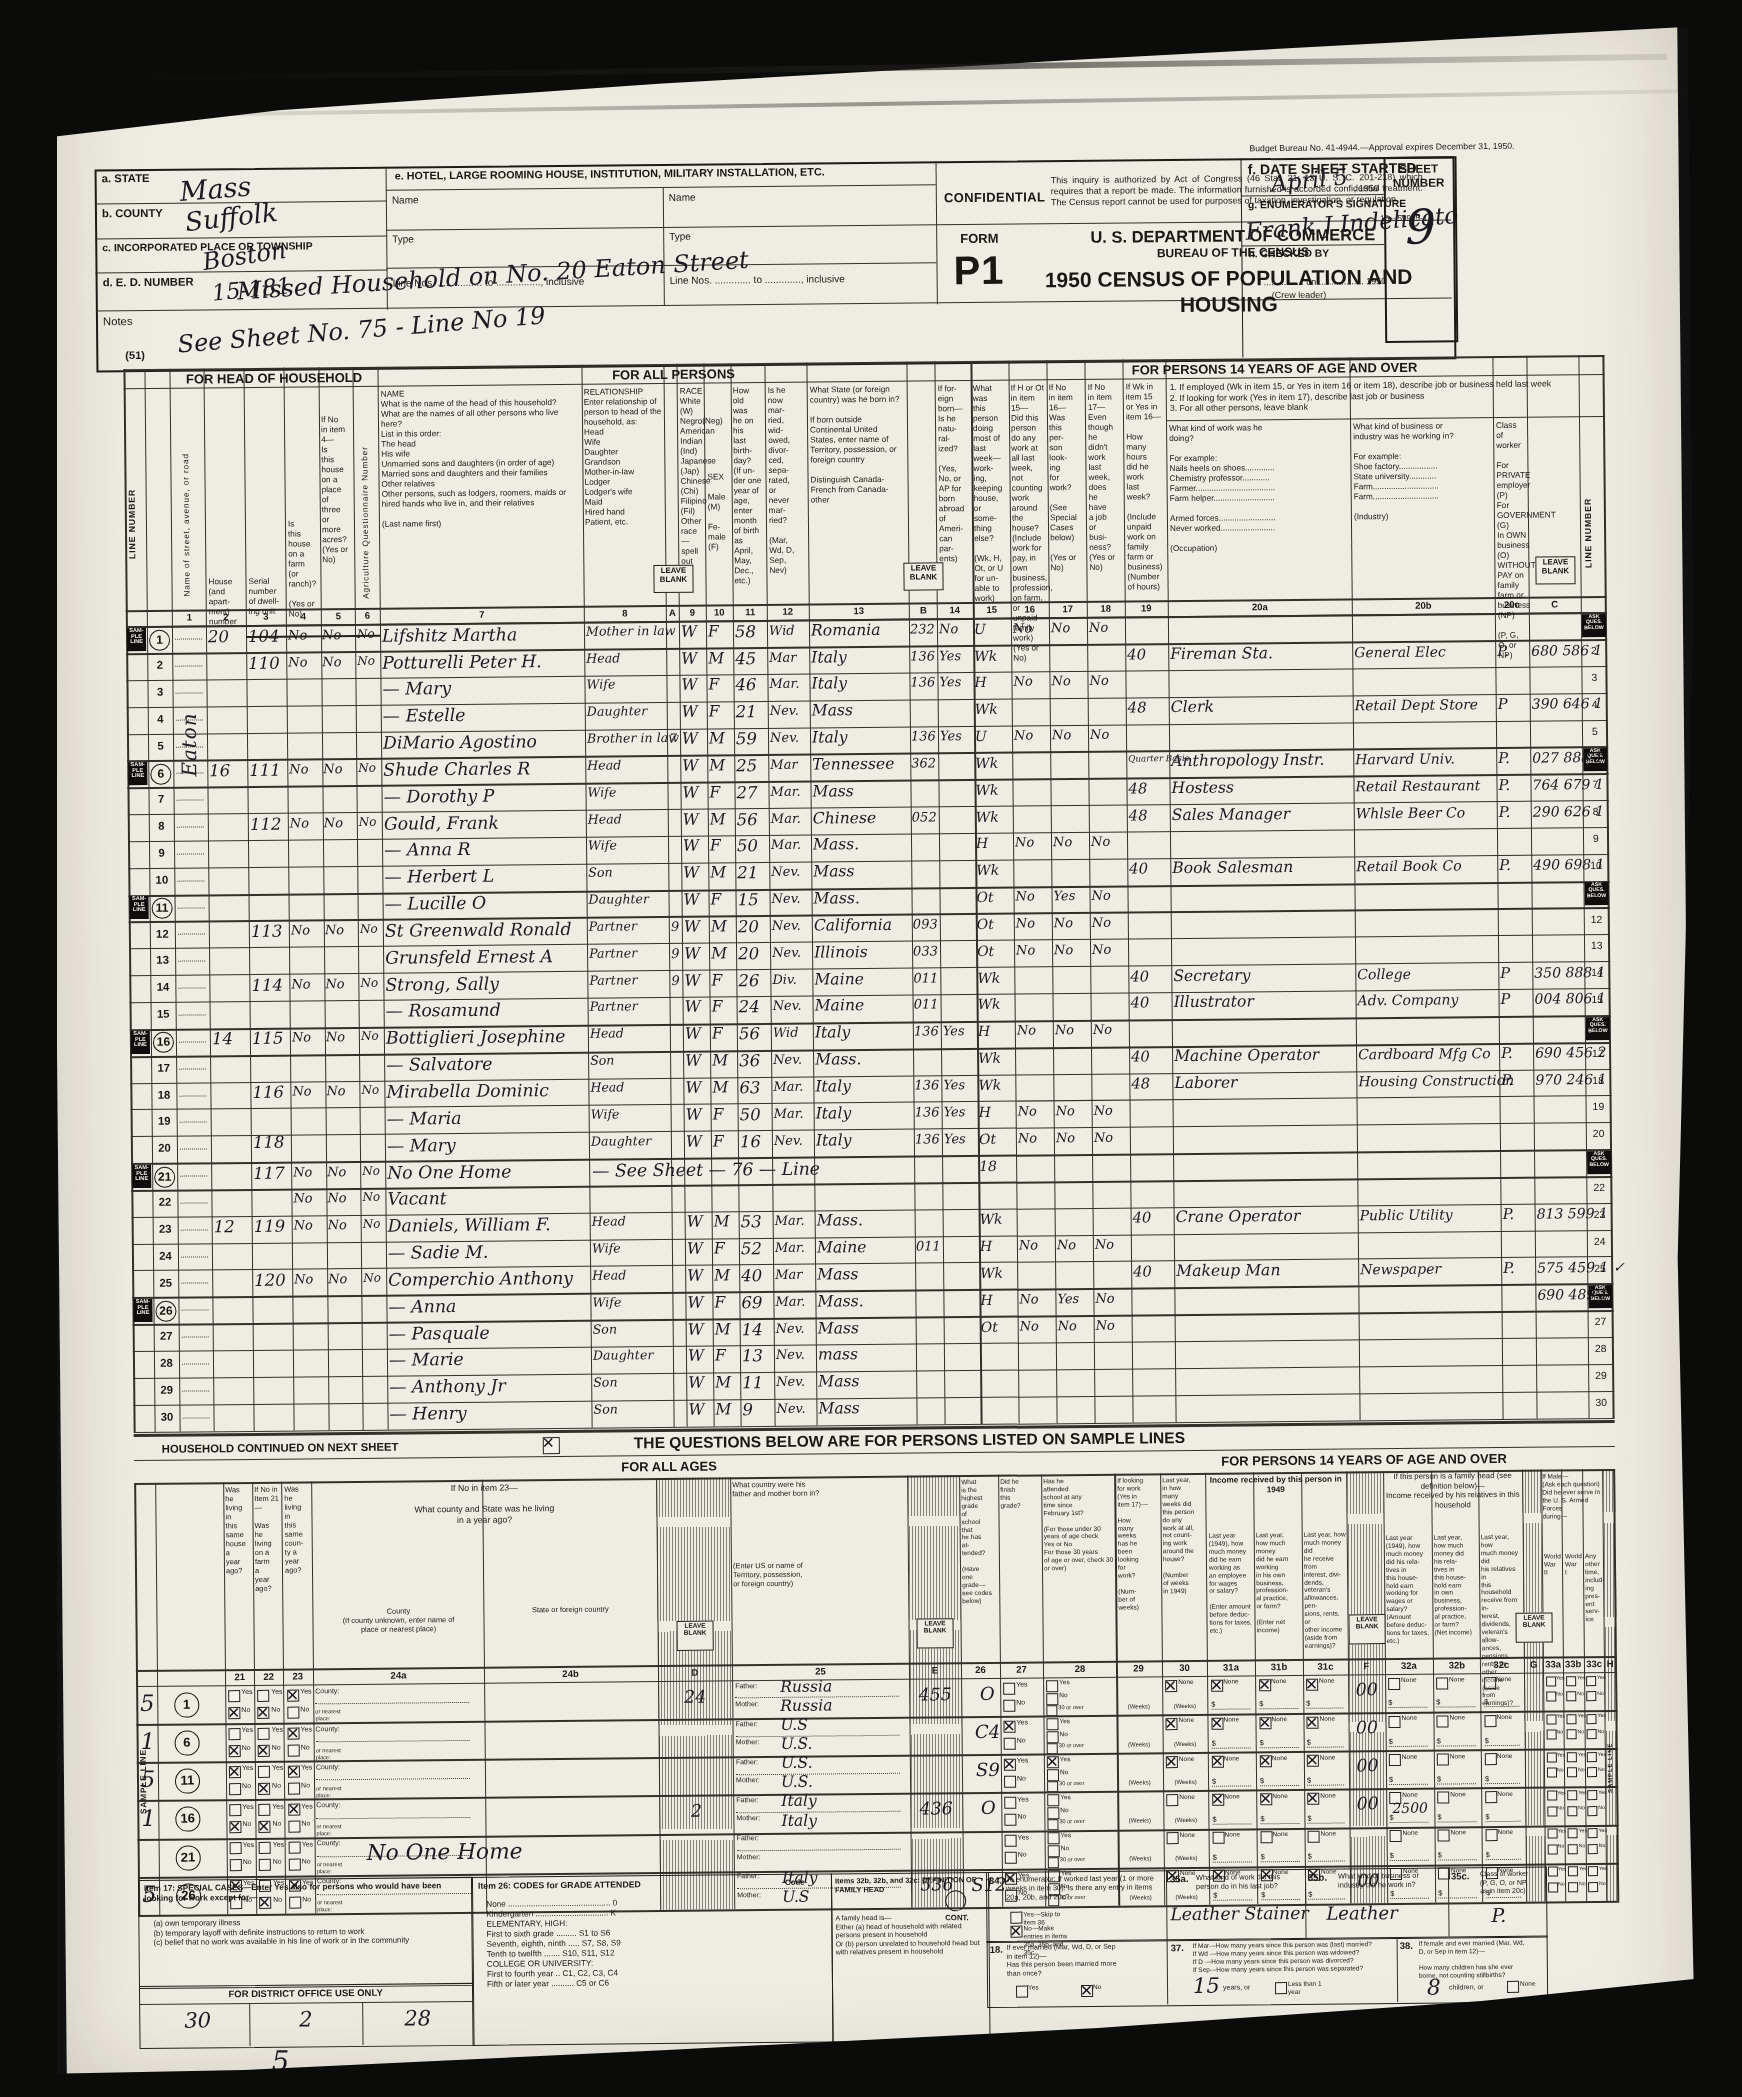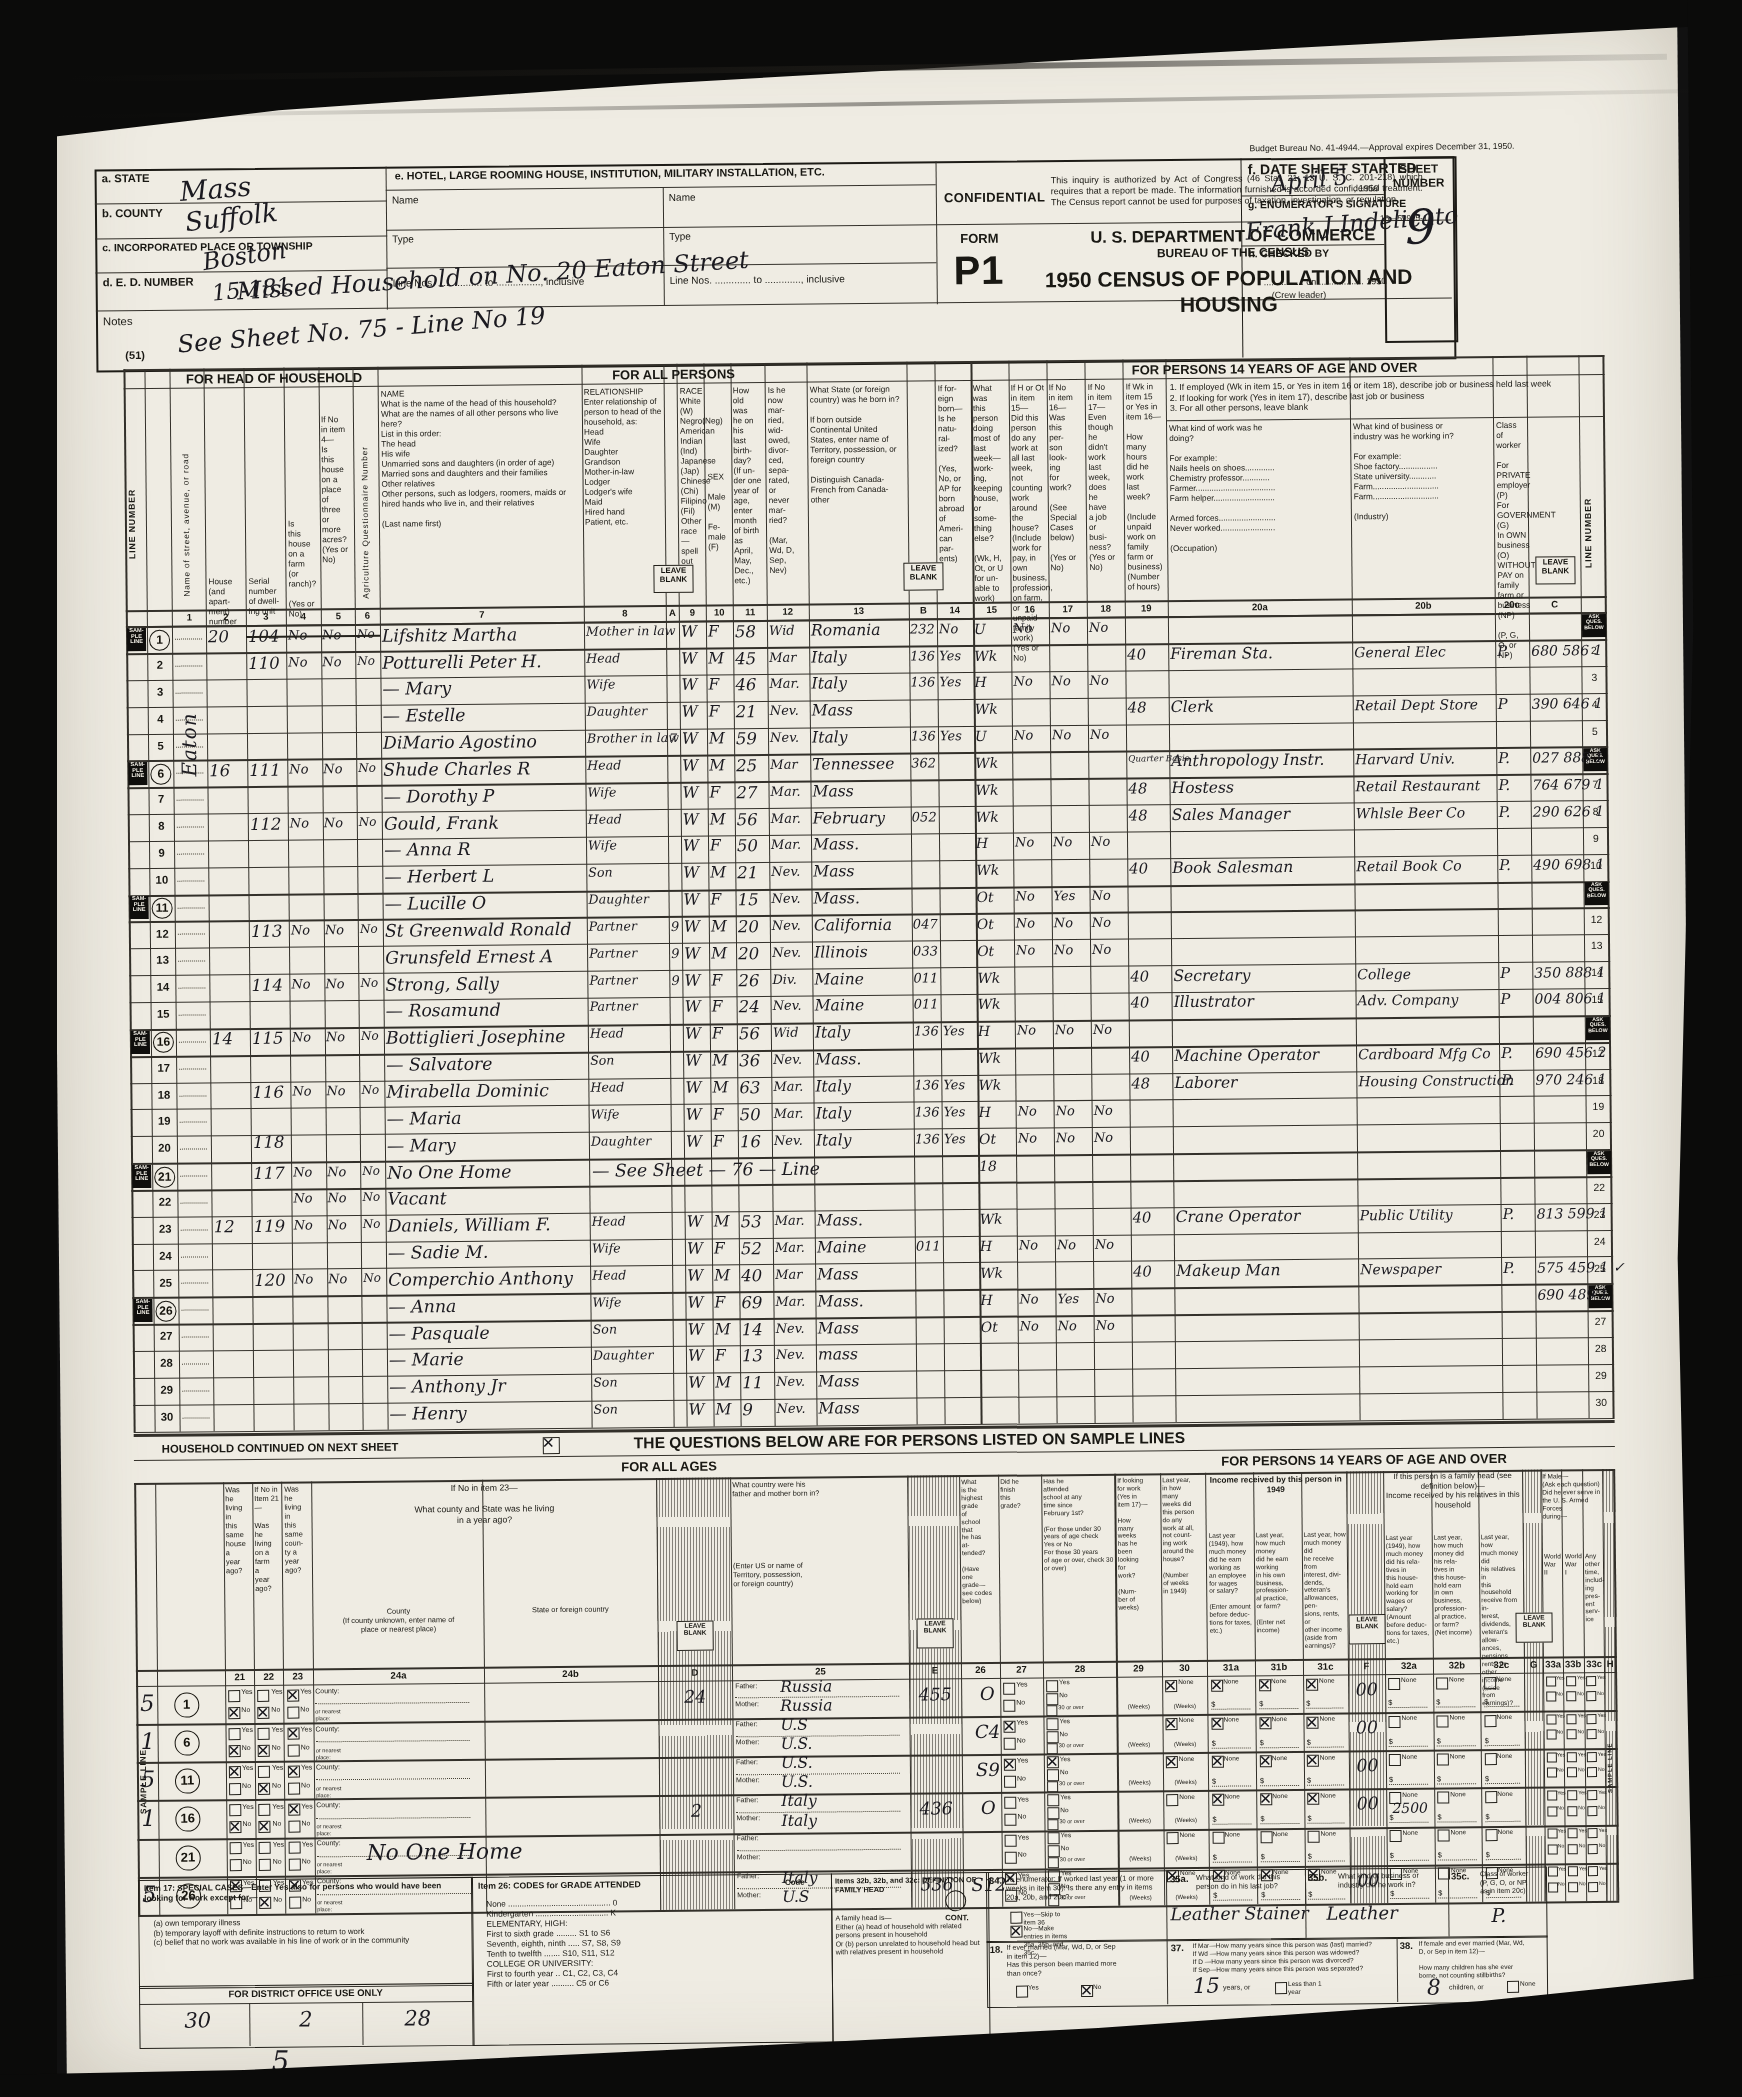--- a/index.html
+++ b/index.html
@@ -627,21 +627,21 @@
       <div class="abs hw" style="left: 250px; top: 811px; width: 40px; font-size: 16.5px;">112</div>
       <div class="abs hw" style="left: 290px; top: 811px; width: 35px; font-size: 13px;">No</div>
       <div class="abs hw" style="left: 324px; top: 811px; width: 35px; font-size: 13px;">No</div>
       <div class="abs hw" style="left: 359px; top: 811px; width: 25px; font-size: 12px;">No</div>
       <div class="abs hw" style="left: 384px; top: 811px; width: 204px; font-size: 17.3px;">Gould, Frank</div>
       <div class="abs hw" style="left: 588px; top: 811px; width: 82px; font-size: 12.6px;">Head</div>
       <div class="abs hw" style="left: 683px; top: 811px; width: 27px; font-size: 15.6px;">W</div>
       <div class="abs hw" style="left: 710px; top: 811px; width: 27px; font-size: 15.6px;">M</div>
       <div class="abs hw" style="left: 737px; top: 811px; width: 35px; font-size: 16.5px;">56</div>
       <div class="abs hw" style="left: 771px; top: 811px; width: 42px; font-size: 13px;">Mar.</div>
-      <div class="abs hw" style="left: 813px; top: 811px; width: 100px; font-size: 15.6px;">February</div>
+      <div class="abs hw" style="left: 813px; top: 811px; width: 100px; font-size: 15.6px;">Chinese</div>
       <div class="abs hw" style="left: 912px; top: 811px; width: 29px; font-size: 13px;">052</div>
       <div class="abs hw" style="left: 976px; top: 811px; width: 38px; font-size: 14px;">Wk</div>
       <div class="abs hw" style="left: 1129px; top: 811px; width: 43px; font-size: 14.7px;">48</div>
       <div class="abs hw" style="left: 1172px; top: 811px; width: 184px; font-size: 15.6px;">Sales Manager</div>
       <div class="abs hw" style="left: 1356px; top: 811px; width: 143px; font-size: 14px;">Whlsle Beer Co</div>
       <div class="abs hw" style="left: 1499px; top: 811px; width: 34px; font-size: 14.7px;">P.</div>
       <div class="abs hw" style="left: 1533px; top: 811px; width: 52px; font-size: 14px;">290 626 1</div>
       <div class="abs p dot" style="left: 177px; top: 847px; width: 27px;"></div>
       <div class="abs p b cen" style="left: 149px; top: 840px; width: 25px; font-size: 11.3px;">9</div>
       <div class="abs p cen" style="left: 1583px; top: 840px; width: 25.5px; font-size: 10.4px;">9</div>
@@ -699,21 +699,21 @@
       <div class="abs hw" style="left: 324px; top: 918px; width: 35px; font-size: 13px;">No</div>
       <div class="abs hw" style="left: 359px; top: 918px; width: 25px; font-size: 12px;">No</div>
       <div class="abs hw" style="left: 384px; top: 918px; width: 204px; font-size: 17.3px;">St Greenwald Ronald</div>
       <div class="abs hw" style="left: 588px; top: 918px; width: 82px; font-size: 12.6px;">Partner</div>
       <div class="abs hw" style="left: 670px; top: 918px; width: 13px; font-size: 13px;">9</div>
       <div class="abs hw" style="left: 683px; top: 918px; width: 27px; font-size: 15.6px;">W</div>
       <div class="abs hw" style="left: 710px; top: 918px; width: 27px; font-size: 15.6px;">M</div>
       <div class="abs hw" style="left: 737px; top: 918px; width: 35px; font-size: 16.5px;">20</div>
       <div class="abs hw" style="left: 771px; top: 918px; width: 42px; font-size: 13px;">Nev.</div>
       <div class="abs hw" style="left: 813px; top: 918px; width: 100px; font-size: 15.6px;">California</div>
-      <div class="abs hw" style="left: 912px; top: 918px; width: 29px; font-size: 13px;">047</div>
+      <div class="abs hw" style="left: 912px; top: 918px; width: 29px; font-size: 13px;">093</div>
       <div class="abs hw" style="left: 976px; top: 918px; width: 38px; font-size: 14px;">Ot</div>
       <div class="abs hw" style="left: 1015px; top: 918px; width: 38px; font-size: 13px;">No</div>
       <div class="abs hw" style="left: 1053px; top: 918px; width: 38px; font-size: 13px;">No</div>
       <div class="abs hw" style="left: 1091px; top: 918px; width: 38px; font-size: 13px;">No</div>
       <div class="abs p dot" style="left: 177px; top: 954px; width: 27px;"></div>
       <div class="abs p b cen" style="left: 149px; top: 947px; width: 25px; font-size: 11.3px;">13</div>
       <div class="abs p cen" style="left: 1583px; top: 947px; width: 25.5px; font-size: 10.4px;">13</div>
       <div class="abs hw" style="left: 384px; top: 945px; width: 204px; font-size: 17.3px;">Grunsfeld Ernest A</div>
       <div class="abs hw" style="left: 588px; top: 945px; width: 82px; font-size: 12.6px;">Partner</div>
       <div class="abs hw" style="left: 670px; top: 945px; width: 13px; font-size: 13px;">9</div>

